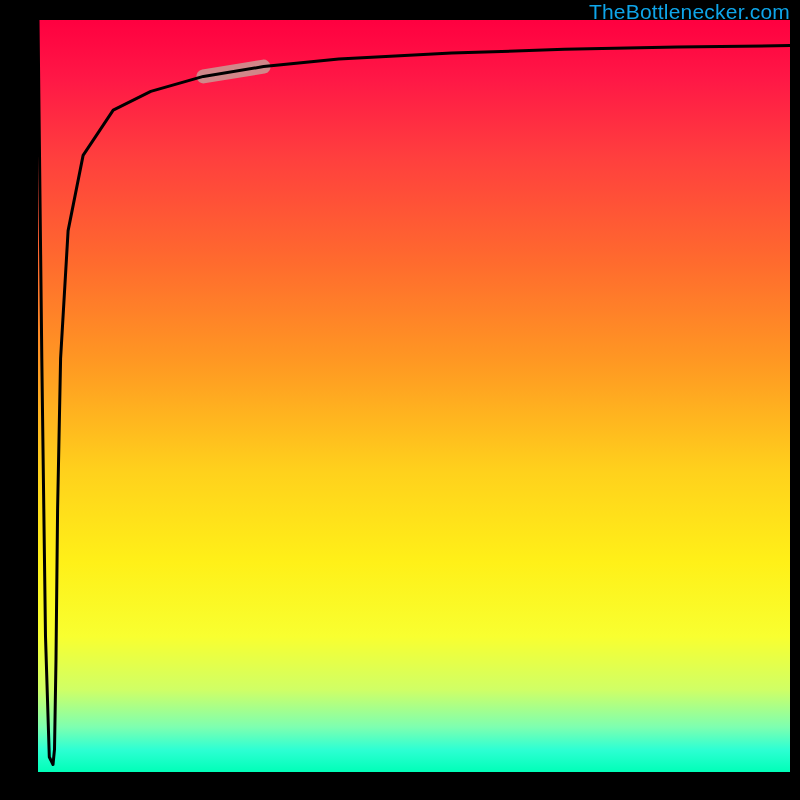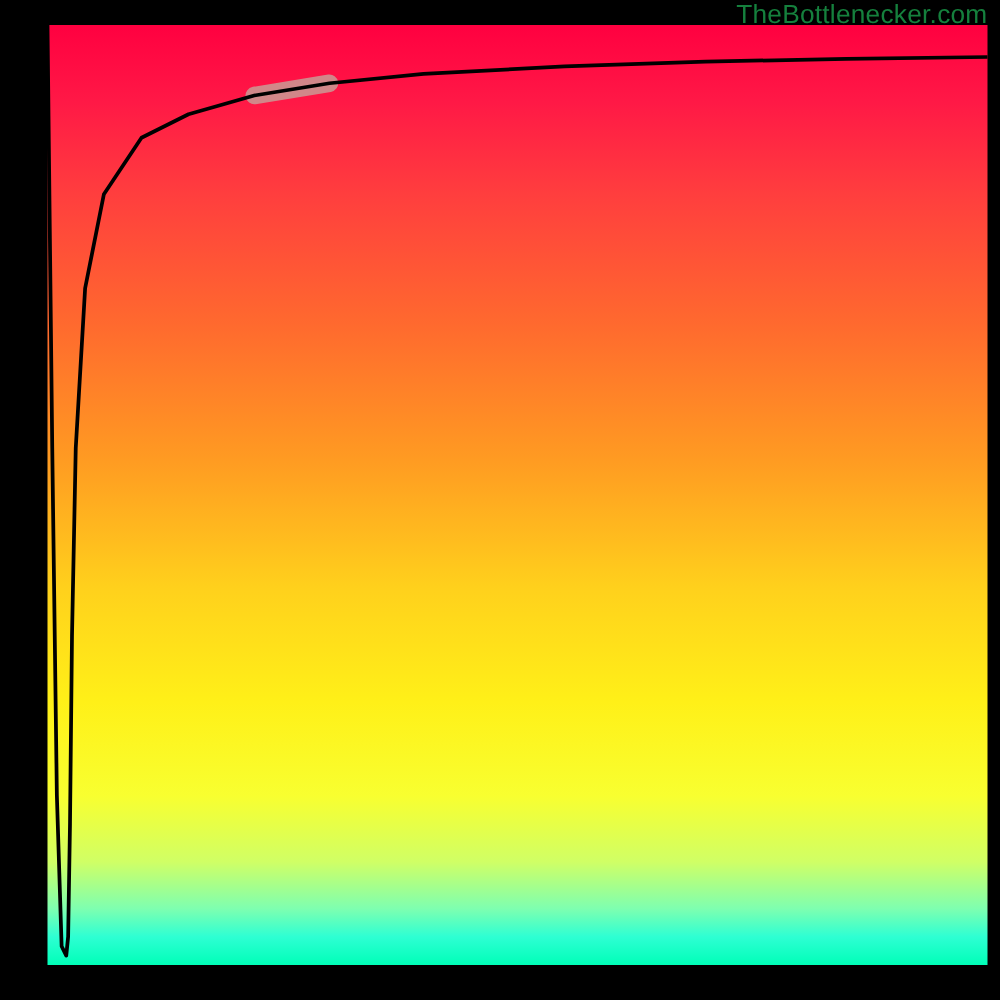--- a/index.html
+++ b/index.html
@@ -34,21 +34,21 @@
       #d0ff65 89%,
       #7effb0 94%,
       #2effd3 97%,
       #00ffb8 100%
     );
   }
   .attribution {
     position: absolute;
     top: 0px;
     right: 10px;
-    color: #15803d;
+    color: #0ea5e9;
     font-size: 21px;
     font-weight: 400;
     letter-spacing: 0.2px;
   }
   svg.curve {
     position: absolute;
     left: 38px;
     top: 20px;
     width: 752px;
     height: 752px;

